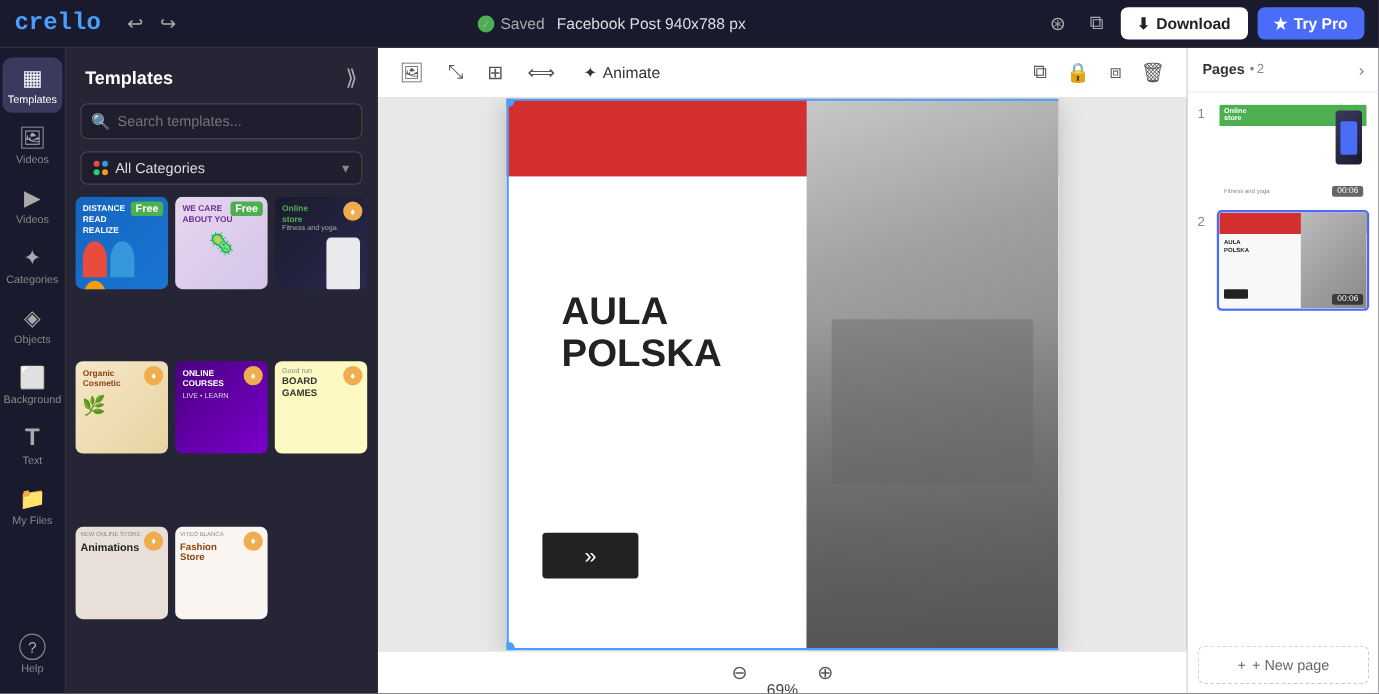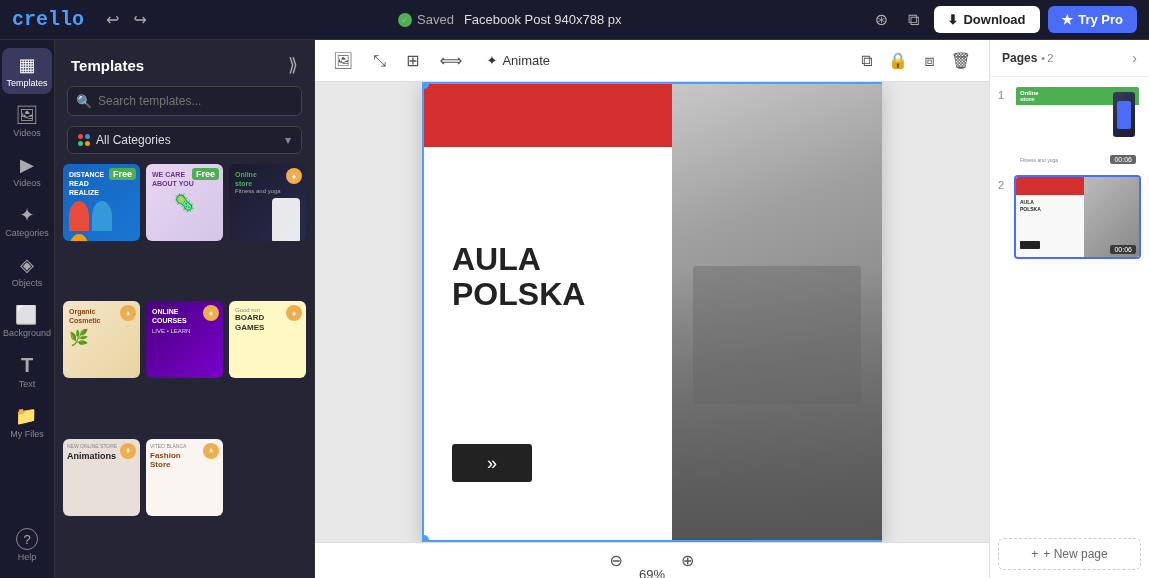--- a/index.html
+++ b/index.html
@@ -59,21 +59,21 @@
     .canvas-tool-icon { color: #555; font-size: 16px; cursor: pointer; padding: 4px; }
     .animate-btn { display: flex; align-items: center; gap: 5px; color: #333; font-size: 13px; font-weight: 500; cursor: pointer; padding: 4px 8px; border-radius: 4px; }
     .canvas-toolbar-right { margin-left: auto; display: flex; align-items: center; gap: 8px; }
     .canvas-tool-right-icon { color: #555; font-size: 16px; cursor: pointer; padding: 4px; }
 
     .canvas-viewport { flex: 1; display: flex; align-items: center; justify-content: center; overflow: hidden; position: relative; }
 
     .design-canvas { width: 460px; height: 460px; background: #fff; position: relative; box-shadow: 0 4px 20px rgba(0,0,0,0.2); overflow: hidden; }
     .canvas-red-bar { position: absolute; top: 0; left: 0; right: 0; height: 65px; background: #d32f2f; }
     .canvas-photo { position: absolute; top: 0; right: 0; width: 210px; height: 460px; background: #888; overflow: hidden; }
-    .canvas-content { position: absolute; top: 160px; left: 30px; right: 220px; }
+    .canvas-content { position: absolute; top: 160px; left: 46px; right: 220px; }
     .canvas-title { font-size: 32px; font-weight: 900; color: #222; margin-bottom: 12px; line-height: 1.1; }
     .canvas-subtitle { font-size: 13px; color: #444; line-height: 1.5; }
     .canvas-btn { position: absolute; bottom: 60px; left: 30px; background: #222; color: #fff; width: 80px; height: 38px; display: flex; align-items: center; justify-content: center; font-size: 18px; border-radius: 3px; cursor: pointer; }
 
     
     .selection-box { position: absolute; top: 0; left: 0; right: -215px; bottom: 0; border: 2px solid #4a9eff; pointer-events: none; }
     .handle { position: absolute; width: 10px; height: 10px; background: #4a9eff; border-radius: 50%; }
     .handle.tl { top: -5px; left: -5px; }
     .handle.bl { bottom: -5px; left: -5px; }
 

